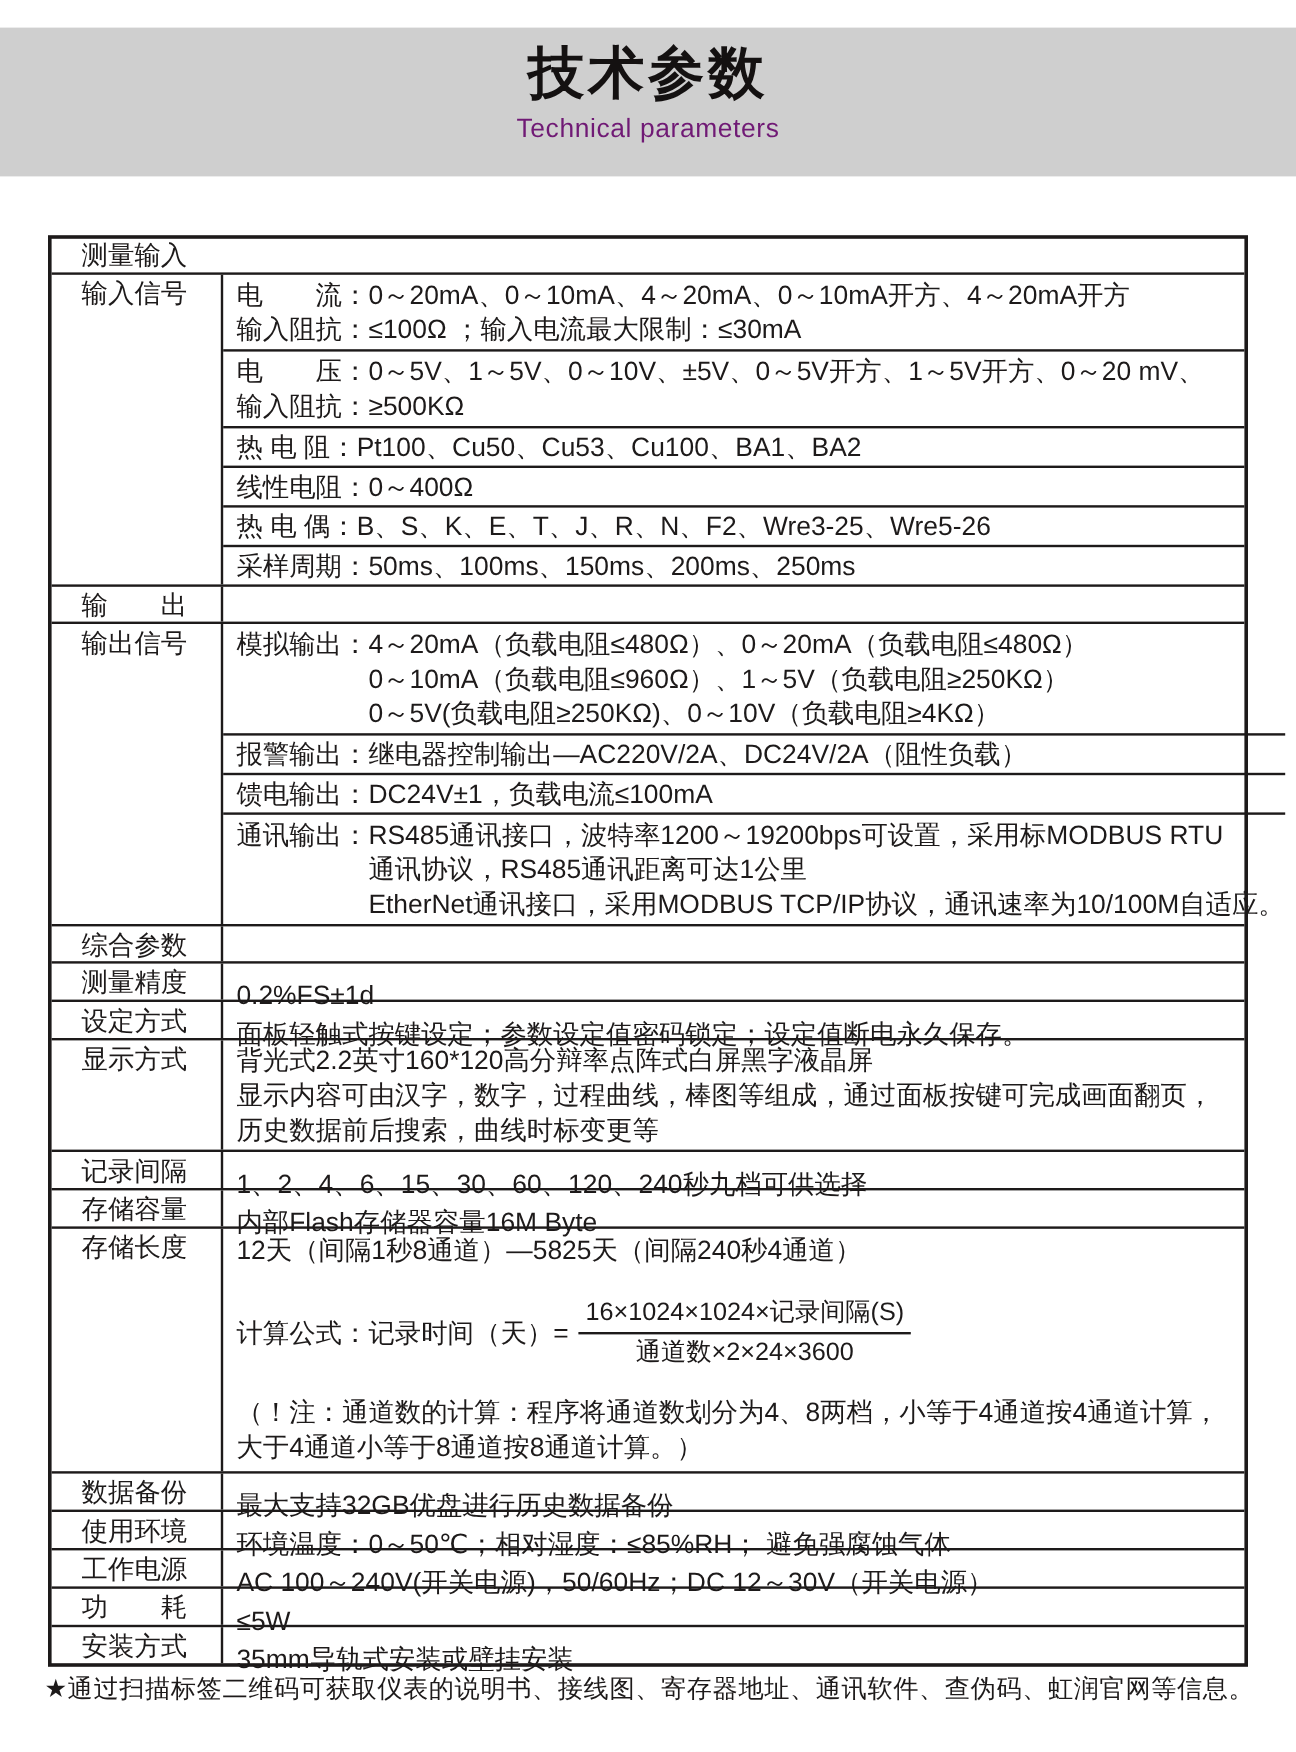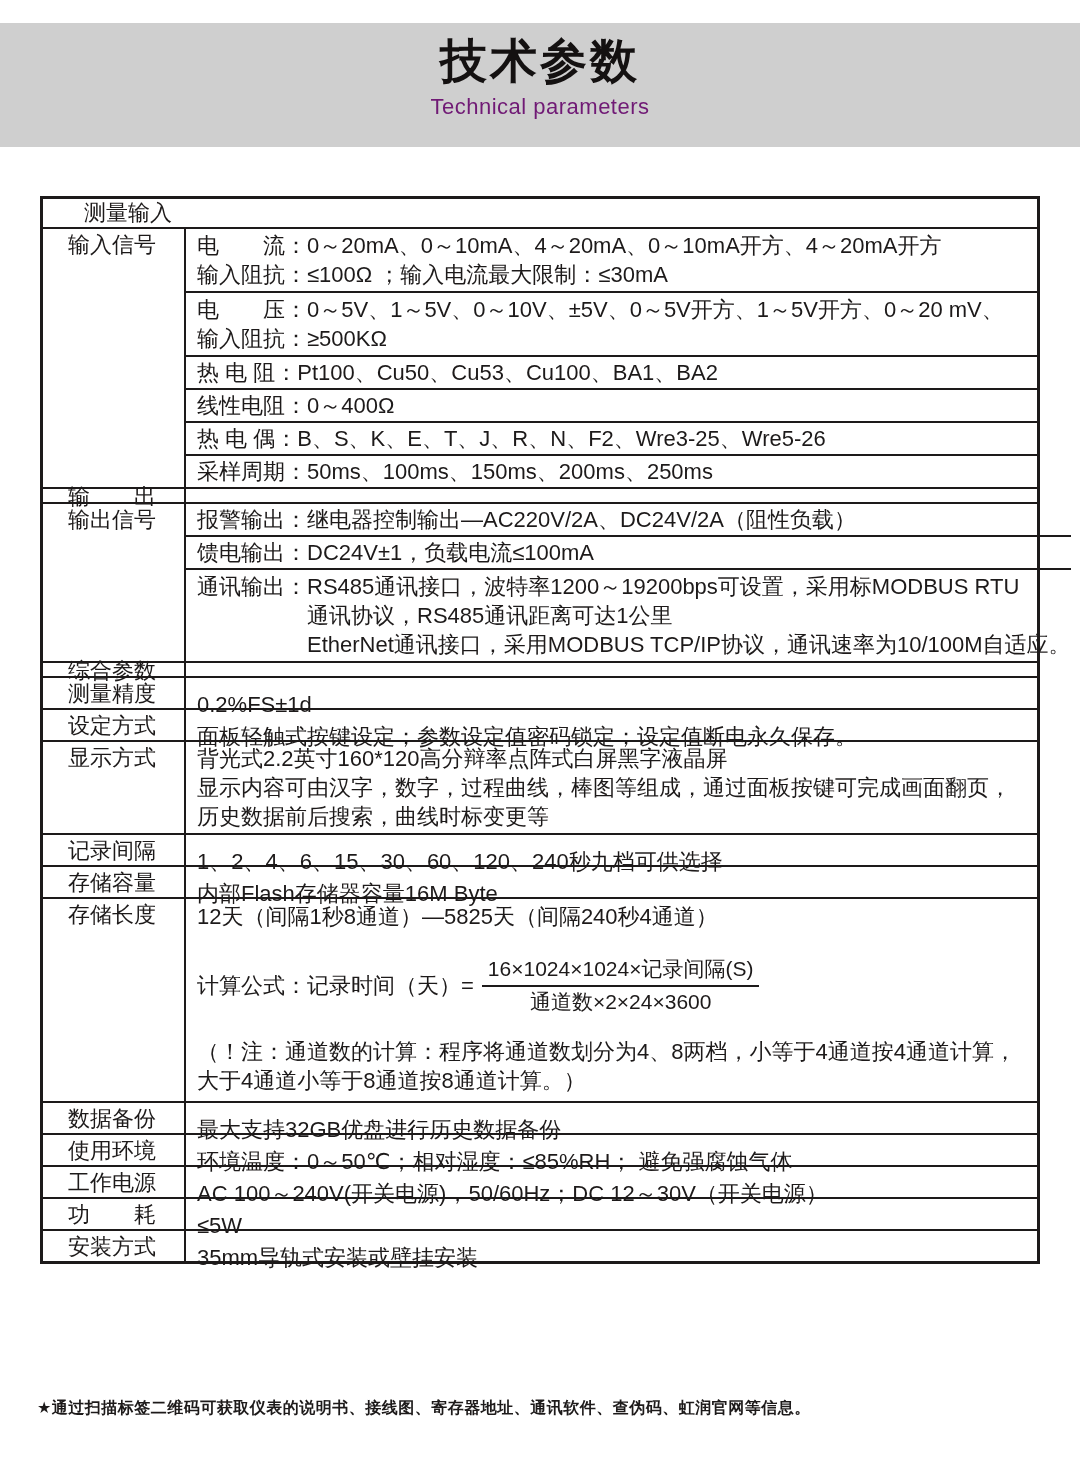--- a/index.html
+++ b/index.html
@@ -16,22 +16,22 @@
 
   
   .spec { position:absolute; left:40px; top:196px; width:1000px;
           border:3px solid var(--ink); font-size:22px; }
   .row { display:flex; border-top:2px solid var(--ink); }
   .row:first-child { border-top:none; }
   .cell { min-height:28px; }
   .label { width:143px; flex:none; padding-left:25px; border-right:2px solid var(--ink);
            line-height:30px; padding-top:1px; }
   .content { flex:1; padding-left:11px; line-height:30px; padding-top:12px; }
-  .full { flex:1; padding-left:41px; line-height:27px; height:27px; }
-  .sec { height:15px;align-items:center; }
+  .full { flex:1; padding-left:25px; line-height:27px; height:27px; }
+  .sec { height:31px; }
   .sec .label, .sec .content { line-height:29px; }
   .single { height:32px; }
   .single .label, .single .content { line-height:30px; }
 
   
   .group { flex:1; display:flex; flex-direction:column; padding:0; }
   .sub { border-top:2px solid var(--ink); padding:1px 0 1px 11px; }
   .sub:first-child { border-top:none; }
   .ln { line-height:29px; white-space:nowrap; }
   .ln.indent { padding-left:110px; }
@@ -41,21 +41,21 @@
   
   .storage { flex:1; padding:3px 0 6px 11px; }
   .formula-row { display:flex; align-items:center; margin-top:24px; }
   .frac { display:inline-block; text-align:center; margin-left:8px; }
   .frac .num { font-size:21px; line-height:28px; padding:0 6px 2px 6px;
                border-bottom:2px solid var(--ink); }
   .frac .den { font-size:21px; line-height:30px; }
   .note { margin-top:20px; }
 
   .footer { position:absolute; left:37px; top:1394px; width:1012px;
-            font-size:16px; font-weight:bold; line-height:27px; letter-spacing:0.5px; }
+            font-size:21px; font-weight:normal; line-height:27px; letter-spacing:0.5px; }
 </style>
 </head>
 <body>
 
 <div class="band">
   <div class="title">技术参数</div>
   <div class="subtitle">Technical parameters</div>
 </div>
 
 <div class="spec">
@@ -91,20 +91,25 @@
   </div>
 
   <div class="row sec">
     <div class="cell label">输　　出</div>
     <div class="cell content"></div>
   </div>
 
   <div class="row">
     <div class="cell label">输出信号</div>
     <div class="group">
+      <div class="sub multi">
+        <div class="ln">模拟输出：4～20mA（负载电阻≤480Ω）、0～20mA（负载电阻≤480Ω）</div>
+        <div class="ln indent">0～10mA（负载电阻≤960Ω）、1～5V（负载电阻≥250KΩ）</div>
+        <div class="ln indent">0～5V(负载电阻≥250KΩ)、0～10V（负载电阻≥4KΩ）</div>
+      </div>
       <div class="sub">
         <div class="ln">报警输出：继电器控制输出—AC220V/2A、DC24V/2A（阻性负载）</div>
       </div>
       <div class="sub">
         <div class="ln">馈电输出：DC24V±1，负载电流≤100mA</div>
       </div>
       <div class="sub multi">
         <div class="ln">通讯输出：RS485通讯接口，波特率1200～19200bps可设置，采用标MODBUS RTU</div>
         <div class="ln indent">通讯协议，RS485通讯距离可达1公里</div>
         <div class="ln indent">EtherNet通讯接口，采用MODBUS TCP/IP协议，通讯速率为10/100M自适应。</div>

